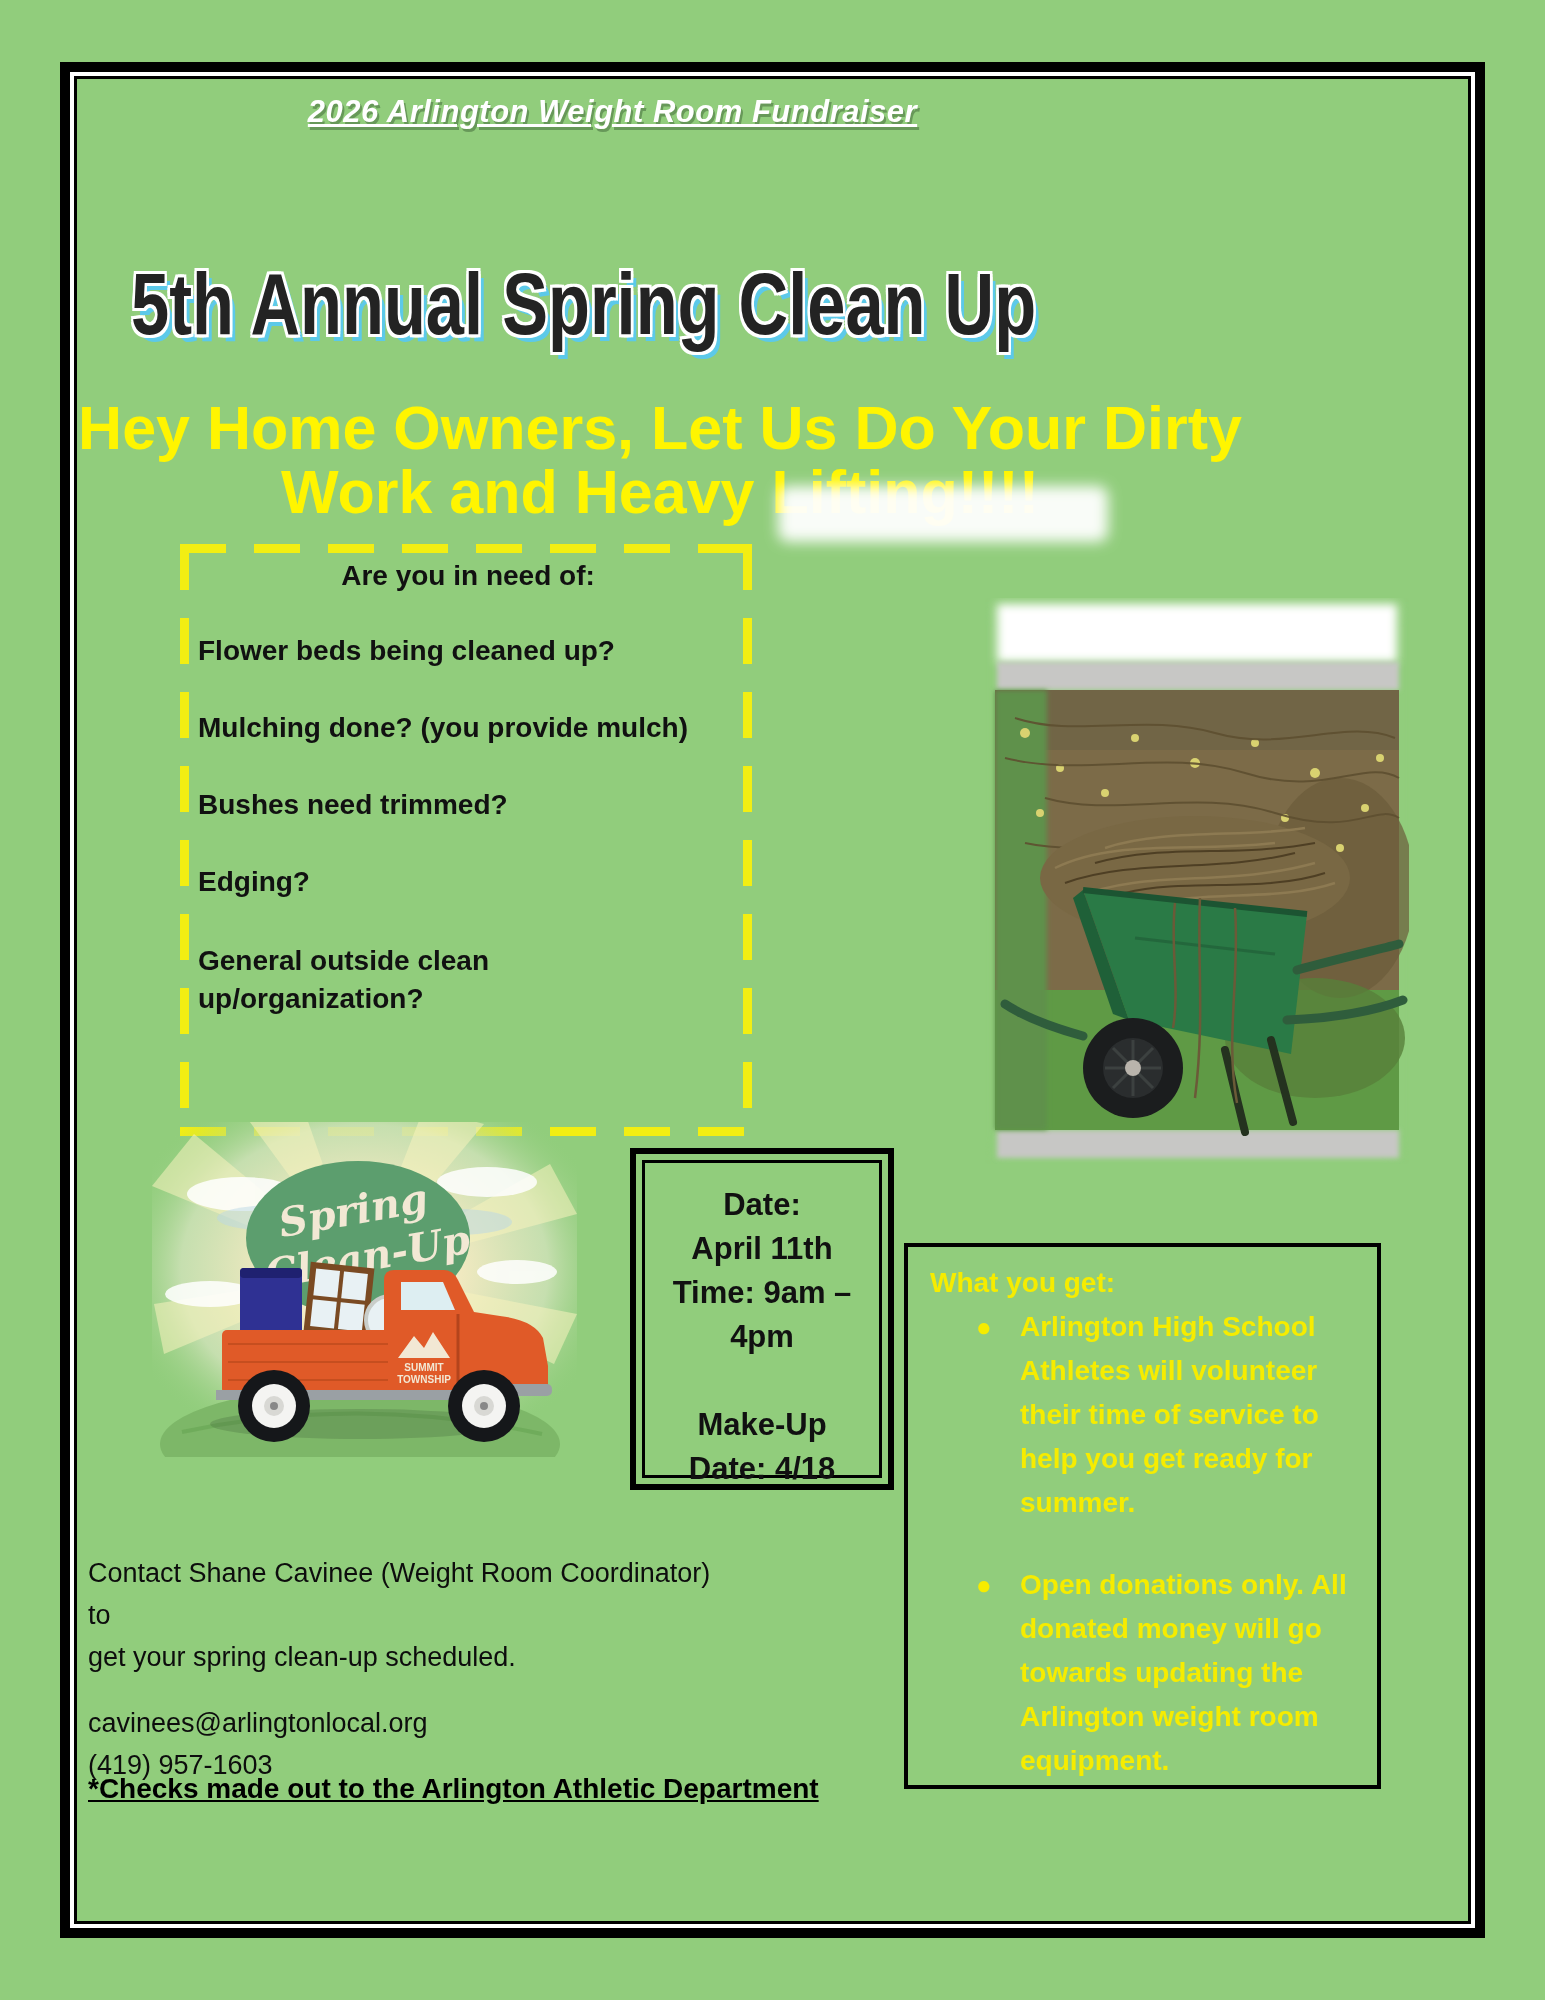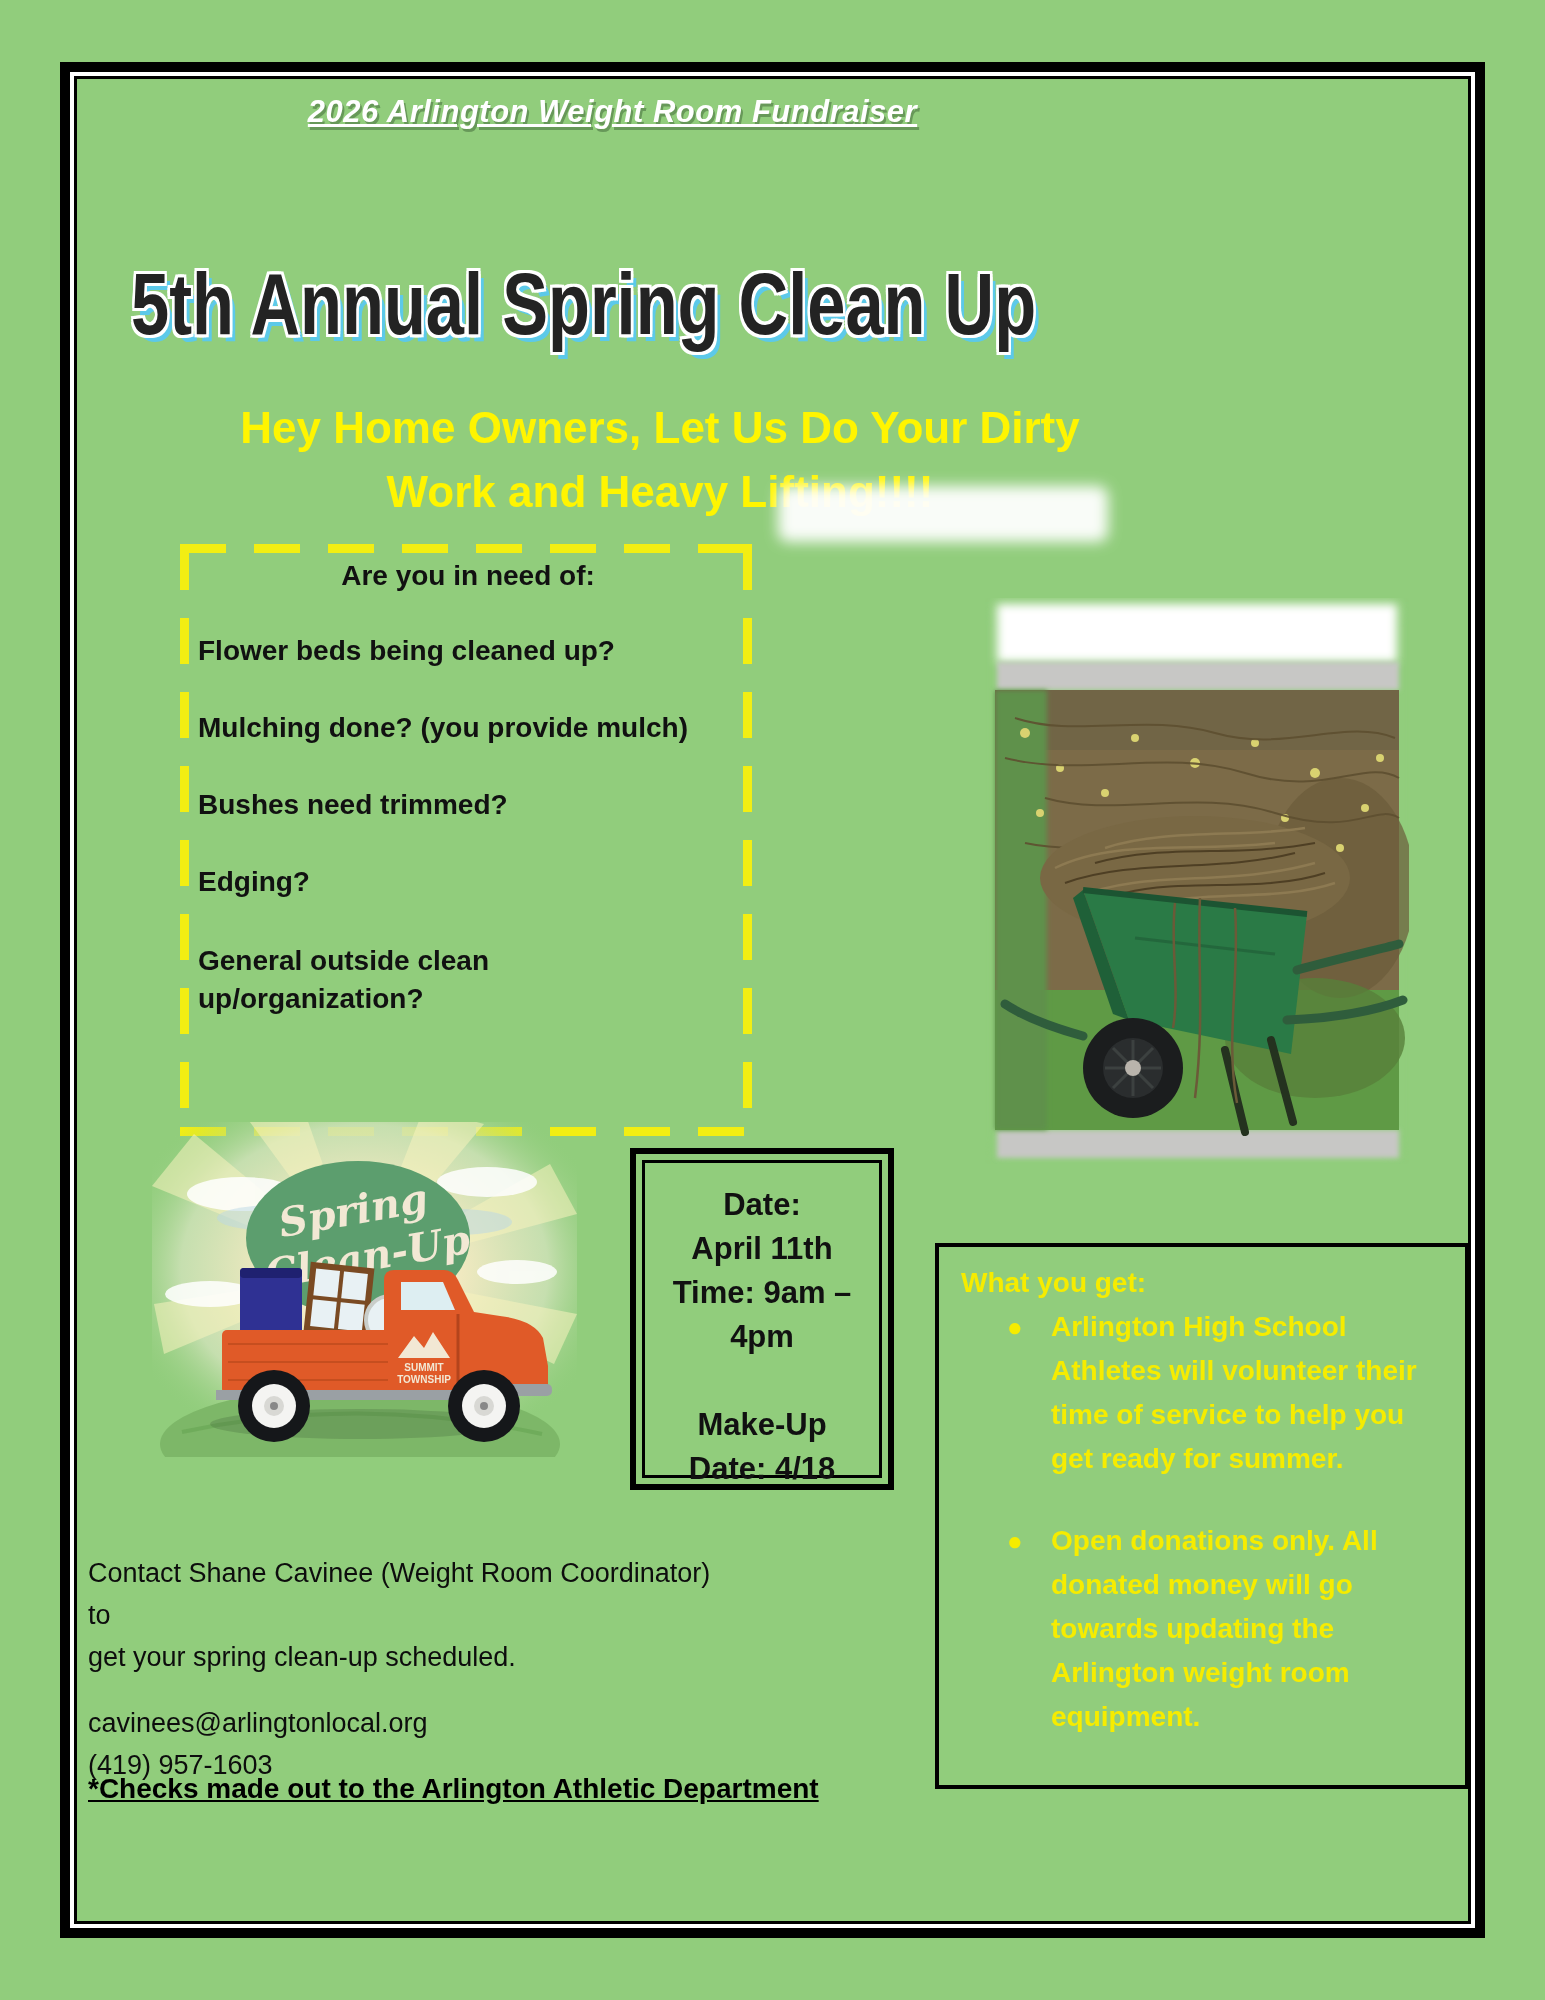--- a/index.html
+++ b/index.html
@@ -40,21 +40,21 @@
     color:#232323;
     transform:scaleX(0.78);transform-origin:0 50%;
     text-shadow:
       -3px -3px 0 #fff, 3px -3px 0 #fff, -3px 3px 0 #fff, 3px 3px 0 #fff,
       -3px 0 0 #fff, 3px 0 0 #fff, 0 -3px 0 #fff, 0 3px 0 #fff,
       7px 7px 0 #5cc9e9;
   }
   .subtitle{
     left:20px;top:396px;width:1280px;
     text-align:center;
-    font-size:44px;font-weight:bold;line-height:64px;
+    font-size:61px;font-weight:bold;line-height:64px;
     color:#fff500;
   }
   
   .needs-box{
     left:180px;top:544px;width:572px;height:592px;
     box-sizing:border-box;
   }
   .dash-h,.dash-v{position:absolute;}
   .dash-h{left:0;right:0;height:9px;background:repeating-linear-gradient(90deg,#f2ee13 0 46px,transparent 46px 74px);}
   .dash-v{top:0;bottom:0;width:9px;background:repeating-linear-gradient(180deg,#f2ee13 0 46px,transparent 46px 74px);}
@@ -87,21 +87,21 @@
     border:6px solid #000;box-sizing:border-box;padding:6px;
   }
   .date-box-inner{
     border:3px solid #000;height:100%;box-sizing:border-box;
     text-align:center;font-size:31px;font-weight:bold;color:#111;
     padding-top:20px;line-height:44px;
   }
   .date-spacer{height:44px;}
   
   .info-box{
-    left:935px;top:1243px;width:534px;height:546px;
+    left:904px;top:1243px;width:477px;height:546px;
     border:4px solid #000;box-sizing:border-box;
     padding:14px 18px 16px 22px;
     color:#f6ec00;font-weight:bold;font-size:28px;line-height:44px;
   }
   .bullet-row{display:flex;margin-left:46px;}
   .bullet-dot{width:44px;flex:none;font-size:26px;}
   .bullet-text{flex:1;}
   .info-gap{height:38px;}
   
   .contact{

